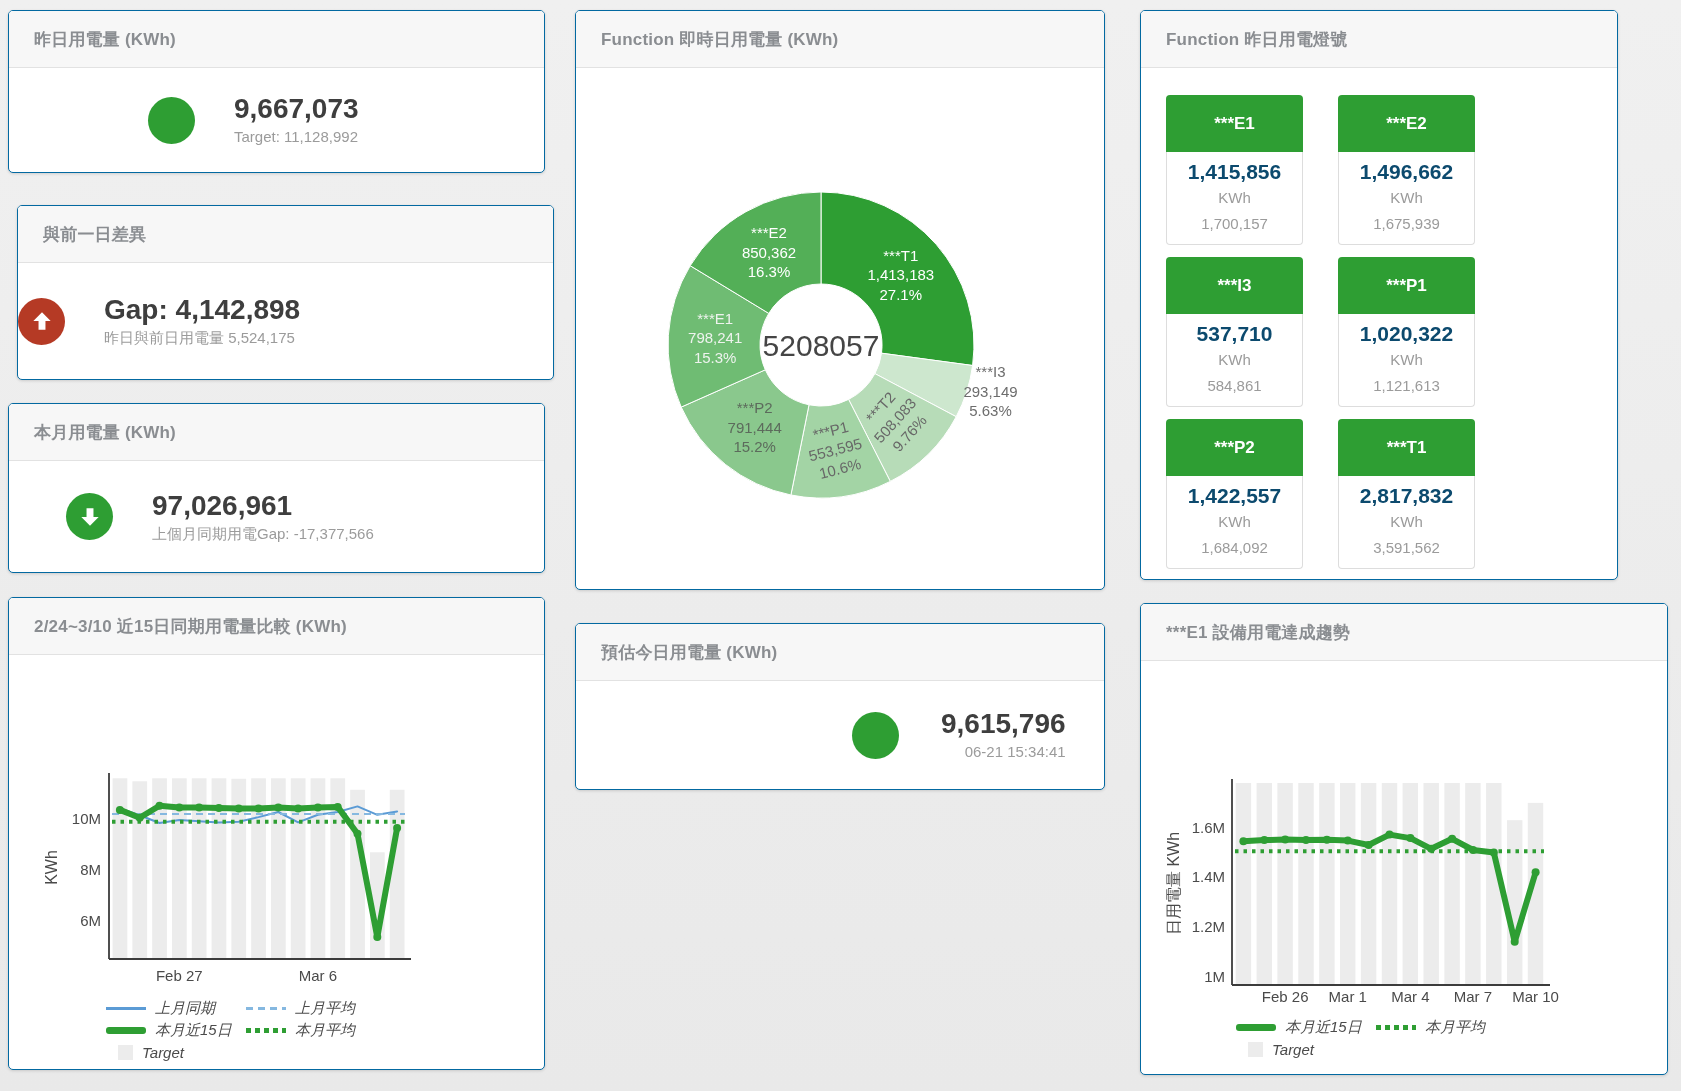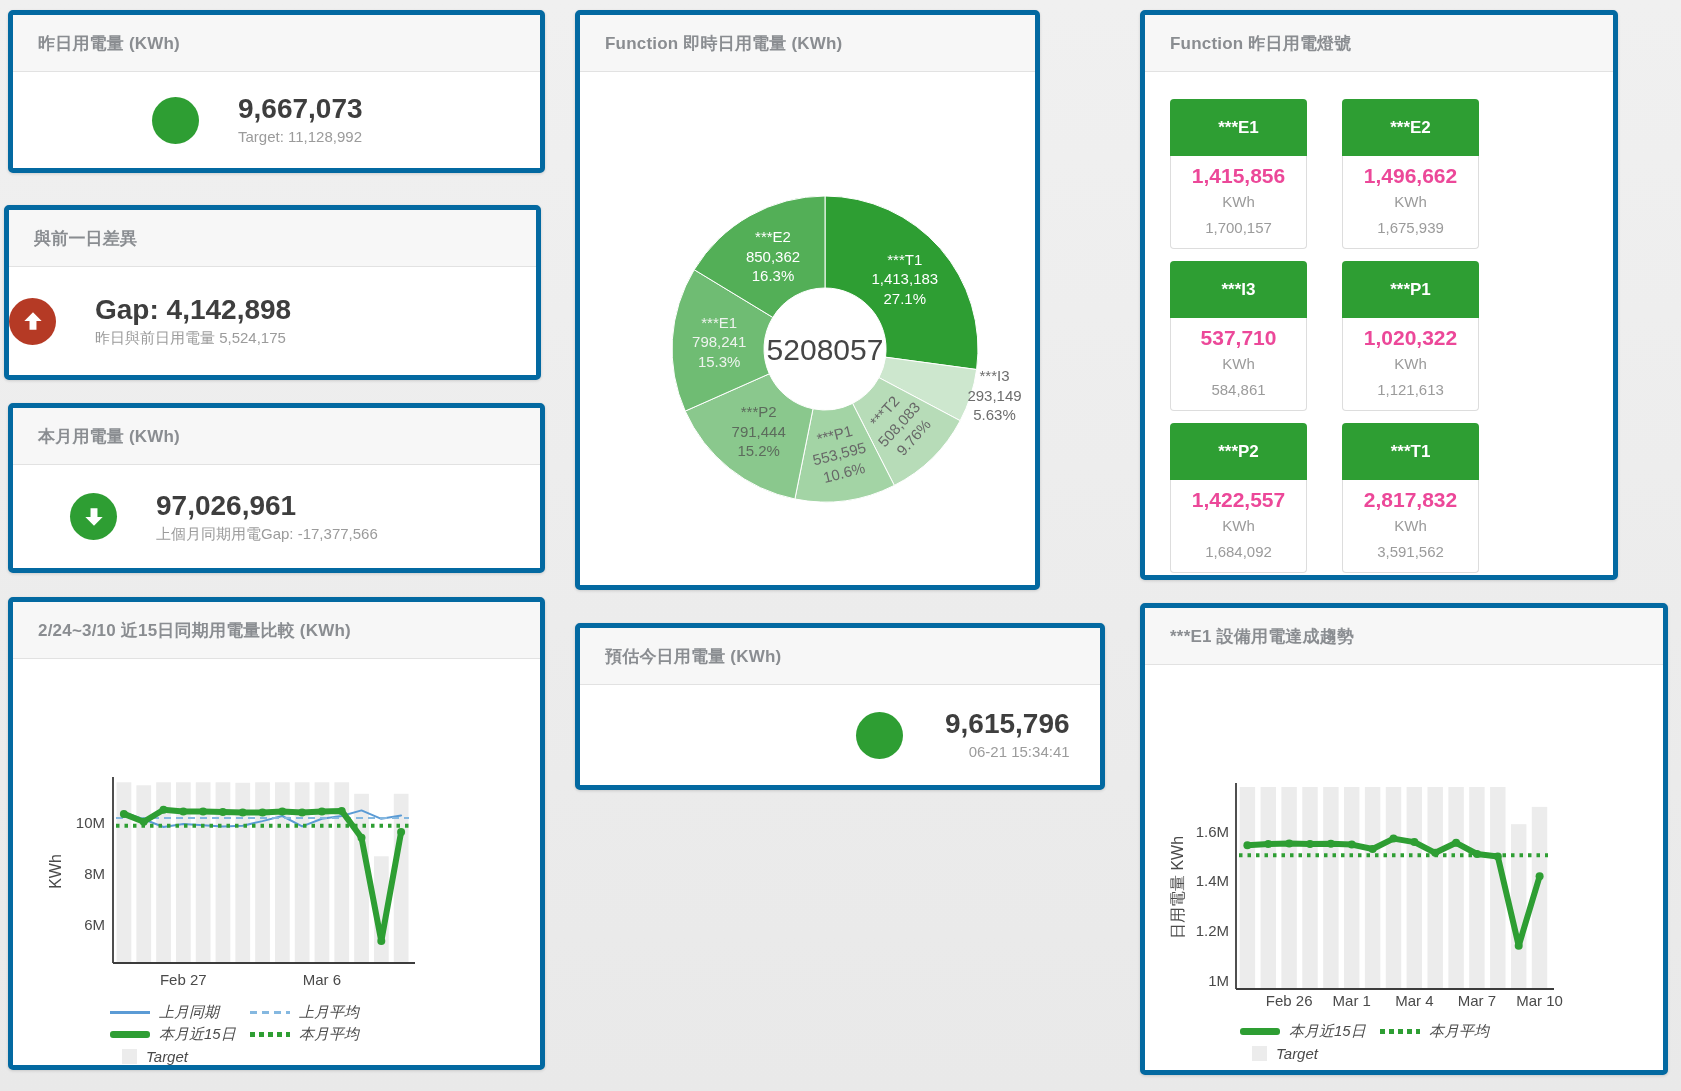--- a/index.html
+++ b/index.html
@@ -1,32 +1,32 @@
 <!DOCTYPE html>
 <html><head>
 <meta charset="utf-8">
 <style>
   * { margin:0; padding:0; box-sizing:border-box; }
   html,body { width:1681px; height:1091px; }
   body { font-family:"Liberation Sans","DejaVu Sans",sans-serif; background:linear-gradient(#f0f0f0,#e9e9e9); position:relative; overflow:hidden; }
   .page { position:absolute; inset:0; }
-  .card { position:absolute; background:#fff; border:5px solid #0369a1; border-radius:5px; box-shadow:0 1px 3px rgba(0,0,0,.14); overflow:hidden; }
+  .card { position:absolute; background:#fff; border:1px solid #0369a1; border-radius:5px; box-shadow:0 1px 3px rgba(0,0,0,.14); overflow:hidden; }
   .card-header { height:57px; background:#f7f7f7; border-bottom:1px solid #e2e2e2; display:flex; align-items:center; padding-left:25px; }
   .card-title { color:#8a8d91; font-weight:bold; font-size:17px; letter-spacing:.2px; }
   .stat-body { display:flex; align-items:center; height:calc(100% - 57px); gap:39px; }
   .dot { width:47px; height:47px; border-radius:50%; flex:0 0 auto; display:flex; align-items:center; justify-content:center; }
   .big-num { font-size:28px; font-weight:bold; color:#3e3e3e; line-height:34px; white-space:nowrap; }
   .sub-txt { font-size:15px; color:#9b9b9b; line-height:22px; white-space:nowrap; }
   .arrow-svg { width:26px; height:26px; fill:#fff; }
   
   .tiles-wrap { padding:27px 0 0 25px; display:flex; flex-wrap:wrap; gap:12px 35px; width:505px; }
   .tile { width:137px; }
   .tile-header { height:57px; border-radius:4px 4px 0 0; display:flex; align-items:center; justify-content:center; color:#fff; font-weight:bold; font-size:17px; }
   .tile-body { border:1px solid #ddd; border-top:none; border-radius:0 0 4px 4px; background:#fff; text-align:center; padding:6px 2px 7px 2px; }
-  .tile-value { font-size:21px; font-weight:bold; color:#ec4899; line-height:27px; white-space:nowrap; }
+  .tile-value { font-size:21px; font-weight:bold; color:#0c4a6e; line-height:27px; white-space:nowrap; }
   .tile-unit, .tile-target { font-size:15px; color:#9b9b9b; line-height:26px; }
   
   .legend { margin-left:97px; margin-top:6px; }
   .legend-row { display:flex; align-items:center; height:22px; }
   .legend-item { display:flex; align-items:center; width:140px; cursor:pointer; }
   .legend-item .lbl { font-size:15px; color:#4b4b4b; margin-left:9px; white-space:nowrap;font-style:italic; }
   .sw { width:40px; flex:0 0 40px; }
   .sw-solid { height:3px; }
   .sw-thick { height:7px; border-radius:3px; }
   .sw-dashed { height:3px; }
@@ -45,21 +45,21 @@
     </div>
     <div class="stat-body" style="padding-left:139px">
       <span class="dot" style="background:#2e9e33"></span>
       <span>
         <div class="big-num">9,667,073</div>
         <div class="sub-txt">Target: 11,128,992</div>
       </span>
     </div>
   </section>
 
-  <section class="card" style="left:4px;top:205px;width:537px;height:175px">
+  <section class="card" style="left:17px;top:205px;width:537px;height:175px">
     <div class="card-header">
       <span class="card-title">與前一日差異</span>
     </div>
     <div class="stat-body" style="">
       <span class="dot" style="background:#b53a25">
         <svg class="arrow-svg" viewBox="0 0 24 24">
             <path d="M12 4 L20 12 H15.2 V20 H8.8 V12 H4 Z"></path>
           </svg>
       </span>
       <span>
@@ -161,21 +161,21 @@
         </div>
         <div class="legend-row">
           <div class="legend-item">
             <span class="sw sw-bar" style="background: rgb(236, 236, 236);"></span>
             <span class="lbl">Target</span>
           </div>
         </div>
       </div>
   </section>
 
-  <section class="card" style="left:575px;top:10px;width:465px;height:580px">
+  <section class="card" style="left:575px;top:10px;width:530px;height:580px">
     <div class="card-header">
       <span class="card-title">Function 即時日用電量 (KWh)</span>
     </div>
     <div id="donut-chart"><svg width="530" height="520" viewBox="0 0 530 520">
           <path d="M245.0 124.0 A153 153 0 0 1 396.6 297.5 L305.5 285.2 A61 61 0 0 0 245.0 216.0 Z" fill="#2e9e33" stroke="#ffffff" stroke-width="1"></path>
           <text text-anchor="middle" font-size="15" fill="#ffffff"><tspan x="324.8" y="192.7">***T1</tspan><tspan x="324.8" y="212.2">1,413,183</tspan><tspan x="324.8" y="231.7">27.1%</tspan></text>
           <path d="M396.6 297.5 A153 153 0 0 1 380.2 348.7 L298.9 305.6 A61 61 0 0 0 305.5 285.2 Z" fill="#cde7ce" stroke="#ffffff" stroke-width="1"></path>
           <text text-anchor="middle" font-size="15" fill="#6d6d6d"><tspan x="414.5" y="309.0">***I3</tspan><tspan x="414.5" y="328.5">293,149</tspan><tspan x="414.5" y="348.0">5.63%</tspan></text>
           <path d="M380.2 348.7 A153 153 0 0 1 314.3 413.4 L272.6 331.4 A61 61 0 0 0 298.9 305.6 Z" fill="#b7dcb8" stroke="#ffffff" stroke-width="1"></path>
           <text text-anchor="middle" font-size="15" fill="#676767" transform="rotate(-48 319.3 352.6)"><tspan x="319.3" y="338.1">***T2</tspan><tspan x="319.3" y="357.6">508,083</tspan><tspan x="319.3" y="377.1">9.76%</tspan></text>

